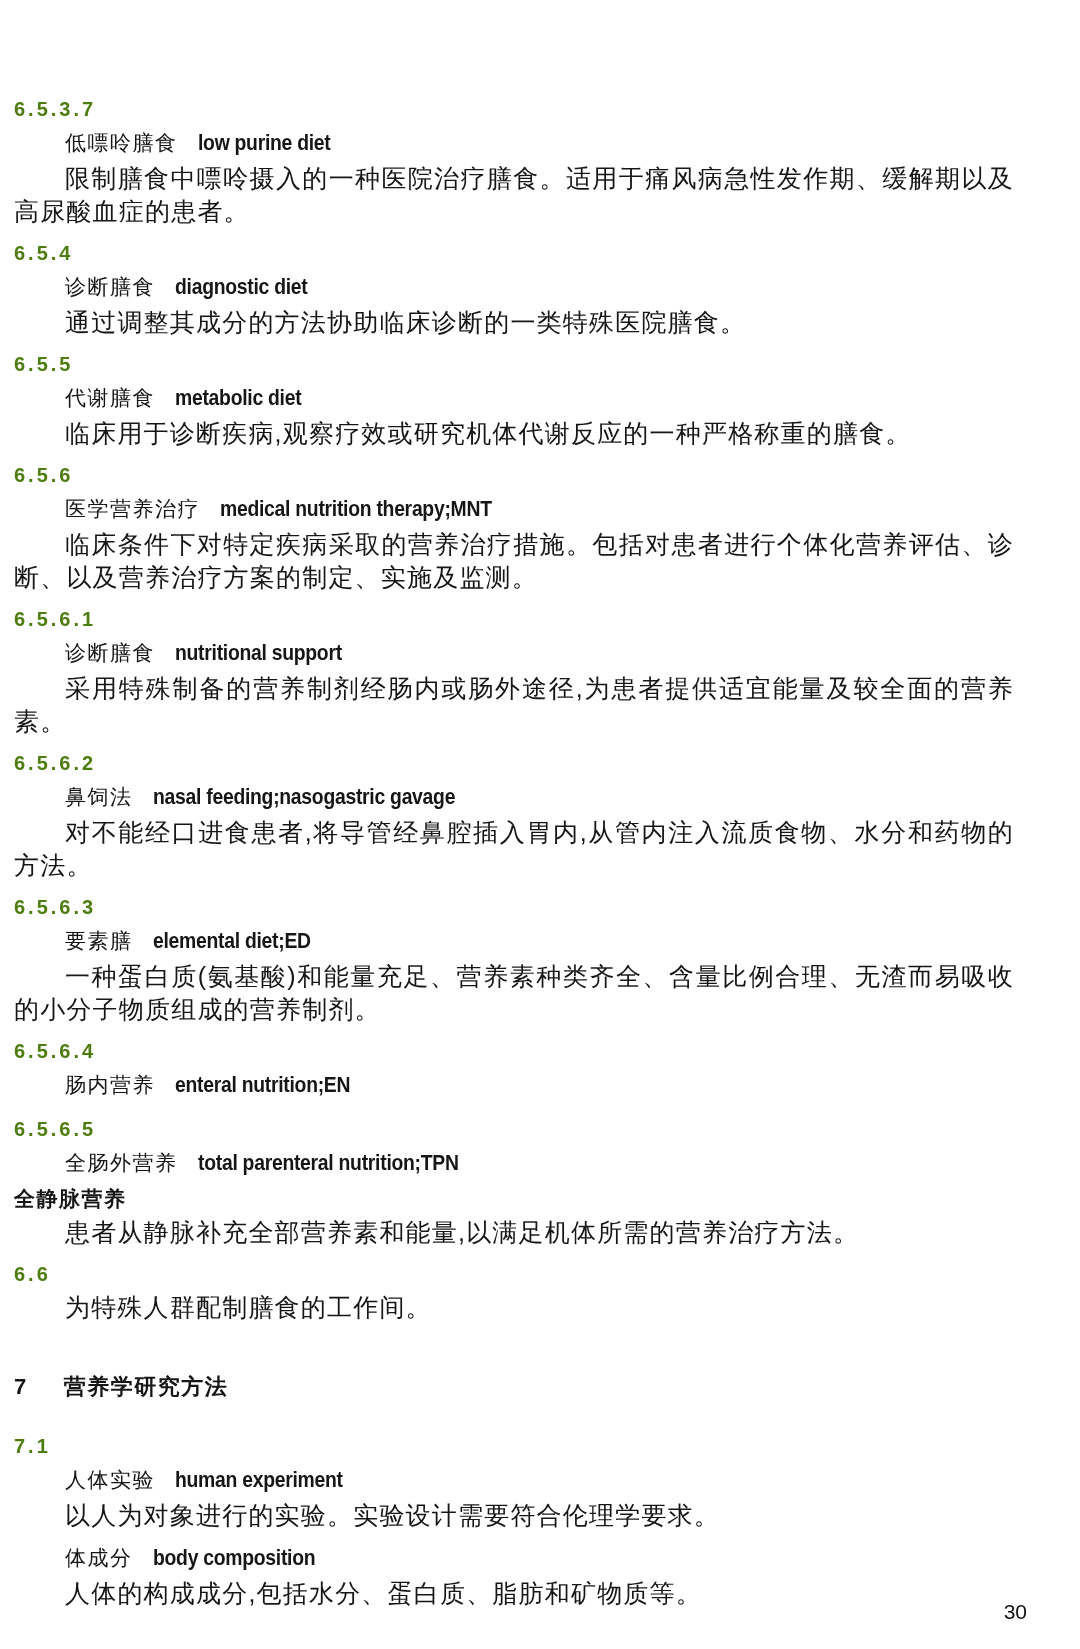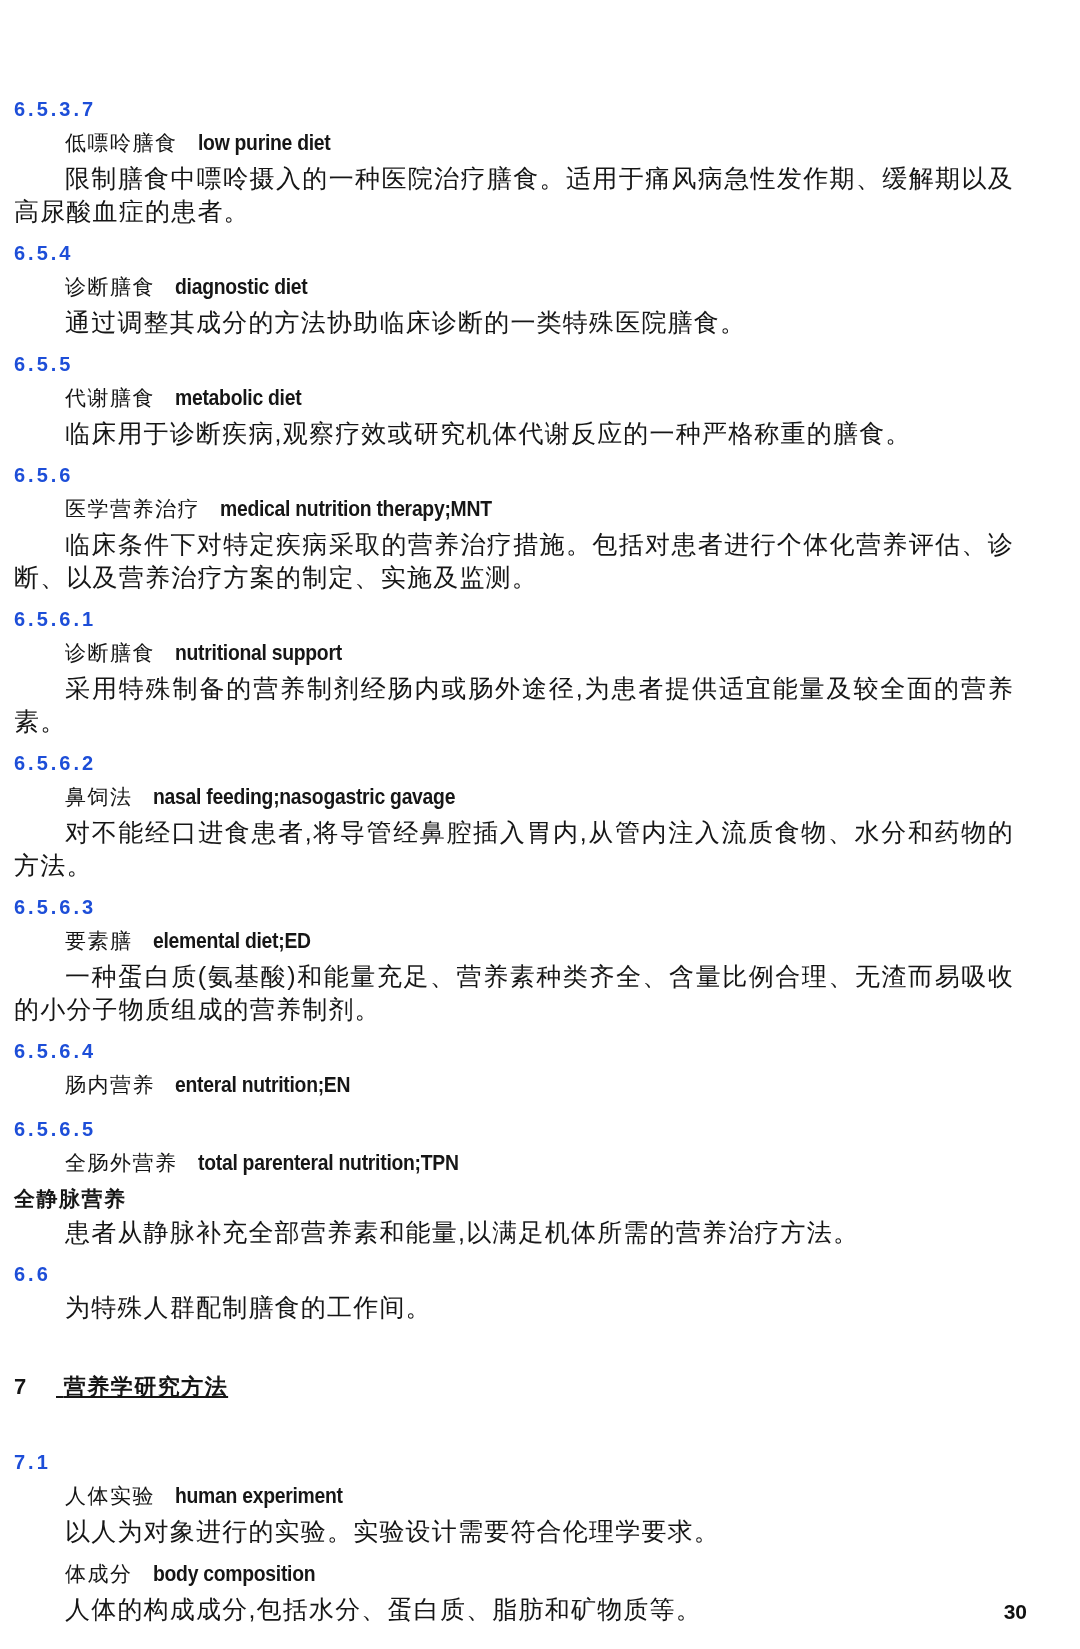--- a/index.html
+++ b/index.html
@@ -19,21 +19,21 @@
     left: 14px;
     top: 84px;
     width: 1000px;
   }
   .entry { margin-top: 9px; }
   .num {
     font-size: 20px;
     font-weight: 600;
     letter-spacing: 3px;
     line-height: 33px;
-    color: #1d4ed8;
+    color: #4d7c0f;
   }
   .termline {
     margin-left: 51px;
     line-height: 34px;
     white-space: nowrap;
   }
   .zh {
     font-size: 21px;
     font-weight: 400;
     letter-spacing: 1.5px;
@@ -55,38 +55,37 @@
   }
   .def {
     font-size: 25px;
     line-height: 33px;
     letter-spacing: 1.2px;
     text-indent: 51px;
     text-align: justify;
   }
   .clause-heading {
     margin-top: 46px;
-    margin-bottom: 42px;
+    margin-bottom: 26px;
     font-size: 22px;
     font-weight: 700;
     line-height: 34px;
     letter-spacing: 1.5px;
-    text-decoration: underline;
   }
   .clause-heading .clause-no {
     display: inline-block;
     min-width: 42px;
     font-weight: 600;
   }
   .page-number {
     position: absolute;
     right: 53px;
     top: 1600px;
     font-size: 21px;
-    font-weight: 700;
+    font-weight: 400;
     color: #121212;
   }
 </style>
 </head>
 <body>
 
 <div class="page">
   <div class="content">
 
     <section class="entry">

